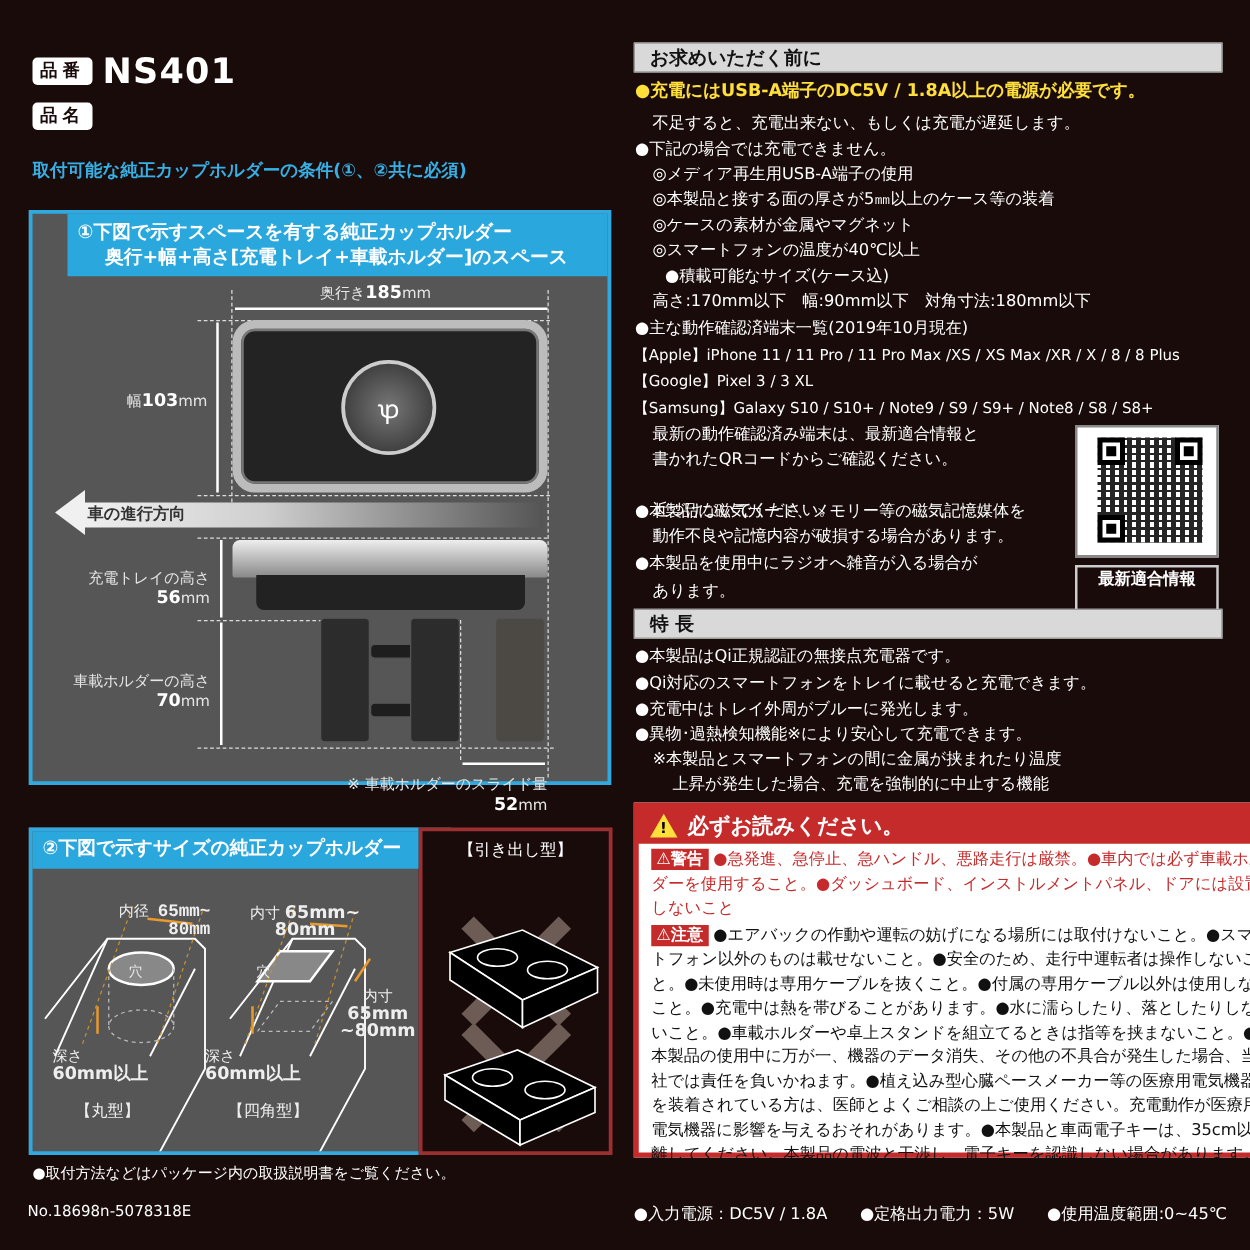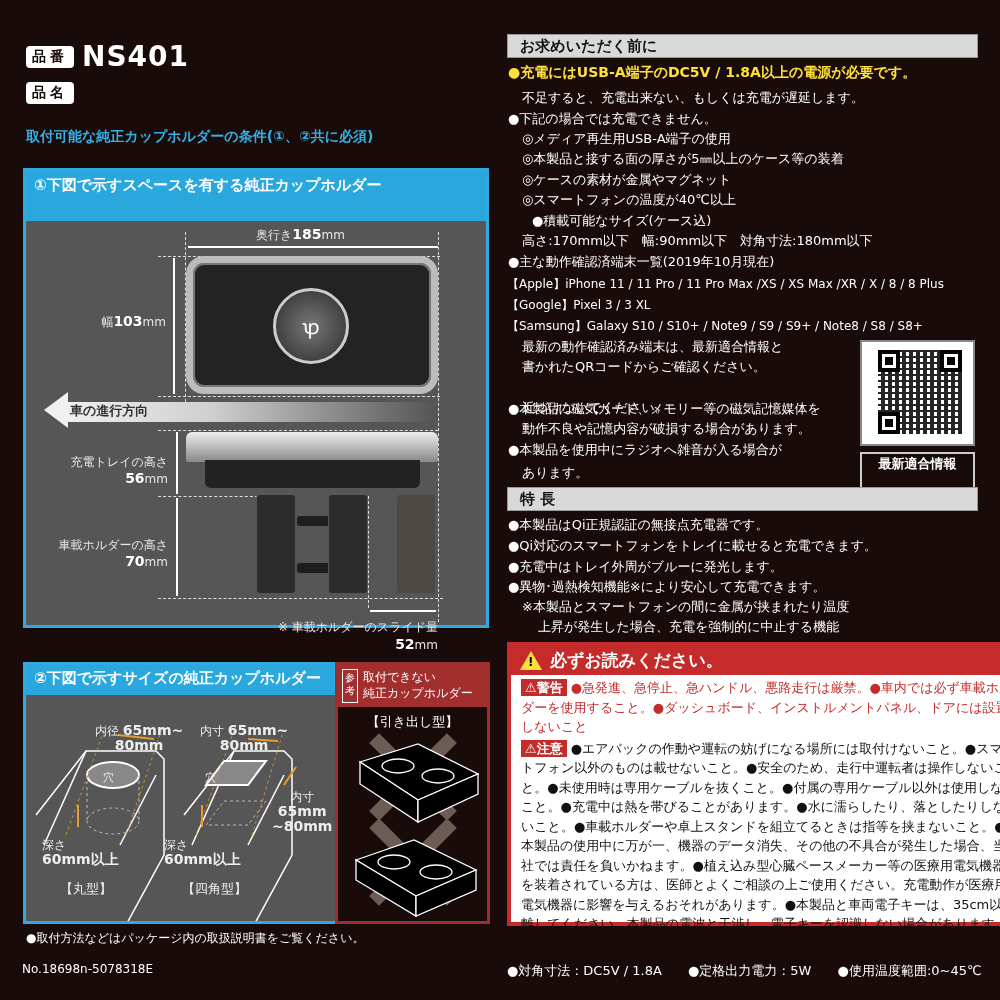--- a/index.html
+++ b/index.html
@@ -6,21 +6,21 @@
   body { width: 1000px; height: 1000px; background: #1a0b0b; color: #fff; font-family: "DejaVu Sans", sans-serif; position: relative; overflow: hidden; }
 
   
   .tag { display: inline-block; background: #fff; color: #1a0b0b; font-weight: bold; font-size: 14px; padding: 2px 6px; border-radius: 4px; letter-spacing: 4px; }
   .hdr-row { position: absolute; left: 26px; display: flex; align-items: center; gap: 8px; }
   .hdr-text { font-weight: bold; font-size: 28px; color: #fff; letter-spacing: 1px; }
   .cond-title { position: absolute; left: 26px; top: 128px; font-size: 14px; font-weight: bold; color: #36b0e4; }
 
   
   .panel1 { position: absolute; left: 23px; top: 168px; width: 466px; height: 460px; border: 3px solid #2fa9df; background: #565656; }
-  .panel1-head { background: #2aa7dd; height: 50px; padding: 4px 8px; font-size: 15px; font-weight: bold; line-height: 20px; color: #fff; }
+  .panel1-head { background: #2aa7dd; height: 50px; padding: 4px 8px; font-size: 15px; font-weight: bold; line-height: 20px; color: #fff; margin-left: 28px; }
   .panel1-head .l2 { padding-left: 22px; }
   .dim-lbl { position: absolute; font-size: 12px; color: #e6e6e6; text-align: right; }
   .dim-lbl b { font-size: 14px; color: #fff; }
   .dashed-h { position: absolute; height: 0; border-top: 1px dashed #ddd; }
   .dashed-v { position: absolute; width: 0; border-left: 1px dashed #ddd; }
   .arrow-v { position: absolute; width: 2px; background: #fff; }
   .arrow-h { position: absolute; height: 2px; background: #fff; }
 
   .tray-top { position: absolute; left: 186px; top: 256px; width: 252px; height: 138px; border-radius: 18px; border: 7px solid #bcbcbc; background: #232323; box-shadow: inset 0 0 0 2px #777; }
   .qi-disc { position: absolute; left: 80px; top: 25px; width: 76px; height: 76px; border-radius: 50%; border: 3px solid #ccc; background: radial-gradient(circle, #777 0%, #3a3a3a 80%); display: flex; align-items: center; justify-content: center; font-size: 20px; color: #fff; }
@@ -87,20 +87,21 @@
   <span class="hdr-text">NS401</span>
 </div>
 <div class="hdr-row" style="top:82px;">
   <span class="tag">品名</span>
 </div>
 <div class="cond-title">取付可能な純正カップホルダーの条件(①、②共に必須)</div>
 
 <div class="panel1">
   <div class="panel1-head">
     <div>①下図で示すスペースを有する純正カップホルダー</div>
+    <div class="l2">奥行+幅+高さ[充電トレイ+車載ホルダー]のスペース</div>
   </div>
 </div>
 
 <div class="dim-lbl" style="left:256px; top:226px;">
   <span>奥行き</span><b>185</b><span>mm</span>
 </div>
 <div class="arrow-h" style="left:188px; top:246px; width:250px;"></div>
 <div class="dashed-v" style="left:185px; top:232px; height:180px;"></div>
 <div class="dashed-v" style="left:438px; top:232px; height:390px;"></div>
 <div class="dashed-h" style="left:158px; top:256px; width:282px;"></div>
@@ -173,21 +174,21 @@
     </g>
     <polygon points="180,90 198,66 240,66 222,90" fill="#888" stroke="#fff" stroke-width="2"></polygon>
     <polygon points="180,130 198,106 240,106 222,130" fill="none" stroke="#bbb" stroke-dasharray="3 3"></polygon>
     <line x1="222" y1="44" x2="252" y2="46" stroke="#e89b2d" stroke-width="2"></line>
     <line x1="176" y1="110" x2="176" y2="132" stroke="#e89b2d" stroke-width="2"></line>
     <line x1="258" y1="90" x2="270" y2="72" stroke="#e89b2d" stroke-width="2"></line>
     <line x1="210" y1="30" x2="170" y2="140" stroke="#c8902c" stroke-dasharray="3 3"></line>
     <line x1="258" y1="34" x2="226" y2="140" stroke="#c8902c" stroke-dasharray="3 3"></line>
   </svg>
 </div>
-<div class="cup-lbl" style="left:95px; top:723px; text-align:center;">
+<div class="cup-lbl" style="left:95px; top:723px; text-align:right;font-family:Liberation Mono, monospace;">
   <span>内径</span> <b>65mm~</b><br><b>80mm</b>
 </div>
 <div class="cup-lbl" style="left:103px; top:771px; font-size:11px;">穴</div>
 <div class="cup-lbl" style="left:42px; top:838px;">
   <span>深さ</span><br><b>60mm以上</b>
 </div>
 <div class="cup-type" style="left:60px; top:880px;">【丸型】</div>
 
 <div class="cup-lbl" style="left:200px; top:723px; text-align:center;">
   <span>内寸</span> <b>65mm~</b><br><b>80mm</b>
@@ -195,27 +196,20 @@
 <div class="cup-lbl" style="left:205px; top:771px; font-size:11px;">穴</div>
 <div class="cup-lbl" style="left:272px; top:790px; text-align:center;">
   <span>内寸</span><br><b>65mm</b><br><b>~80mm</b>
 </div>
 <div class="cup-lbl" style="left:164px; top:838px;">
   <span>深さ</span><br><b>60mm以上</b>
 </div>
 <div class="cup-type" style="left:182px; top:880px;">【四角型】</div>
 
 <div class="panel3">
-  <div class="panel3-head">
-    <div class="ref-tag">参考</div>
-    <div>
-      <div>取付できない</div>
-      <div>純正カップホルダー</div>
-    </div>
-  </div>
   <div class="pull-type">【引き出し型】</div>
   <div class="cross" style="left:20px; top:105px; transform:rotate(45deg);"></div>
   <div class="cross" style="left:20px; top:105px; transform:rotate(-45deg);"></div>
   <div class="cross" style="left:20px; top:190px; transform:rotate(45deg);"></div>
   <div class="cross" style="left:20px; top:190px; transform:rotate(-45deg);"></div>
   <svg style="position:absolute; left:10px; top:75px;" width="140" height="180">
     <g fill="#000" stroke="#fff" stroke-width="1.3">
       <polygon points="12,22 70,4 130,34 70,60"></polygon>
       <polygon points="12,22 70,60 70,82 12,44"></polygon>
       <polygon points="70,60 130,34 130,54 70,82"></polygon>
@@ -278,16 +272,16 @@
     <span>必ずお読みください。</span>
   </div>
   <div class="warn-body">
     <p class="red"><span class="badge">⚠警告</span><span>●急発進、急停止、急ハンドル、悪路走行は厳禁。●車内では必ず車載ホルダーを使用すること。●ダッシュボード、インストルメントパネル、ドアには設置しないこと</span></p>
     <p style="margin-top:2px;"><span class="badge">⚠注意</span><span>●エアバックの作動や運転の妨げになる場所には取付けないこと。●スマートフォン以外のものは載せないこと。●安全のため、走行中運転者は操作しないこと。●未使用時は専用ケーブルを抜くこと。●付属の専用ケーブル以外は使用しないこと。●充電中は熱を帯びることがあります。●水に濡らしたり、落としたりしないこと。●車載ホルダーや卓上スタンドを組立てるときは指等を挟まないこと。●本製品の使用中に万が一、機器のデータ消失、その他の不具合が発生した場合、当社では責任を負いかねます。●植え込み型心臓ペースメーカー等の医療用電気機器を装着されている方は、医師とよくご相談の上ご使用ください。充電動作が医療用電気機器に影響を与えるおそれがあります。●本製品と車両電子キーは、35cm以上離してください。本製品の電波と干渉し、電子キーを認識しない場合があります。</span></p>
   </div>
 </div>
 
 <div class="sec-bar" style="top:960px;margin-top:41px;">仕 様</div>
 <div class="spec">
-  <span>●対角寸法：DC5V / 1.8A</span>
+  <span>●入力電源：DC5V / 1.8A</span>
   <span>●定格出力電力：5W</span>
   <span>●使用温度範囲:0~45℃</span>
 </div>
 
 </body></html>

